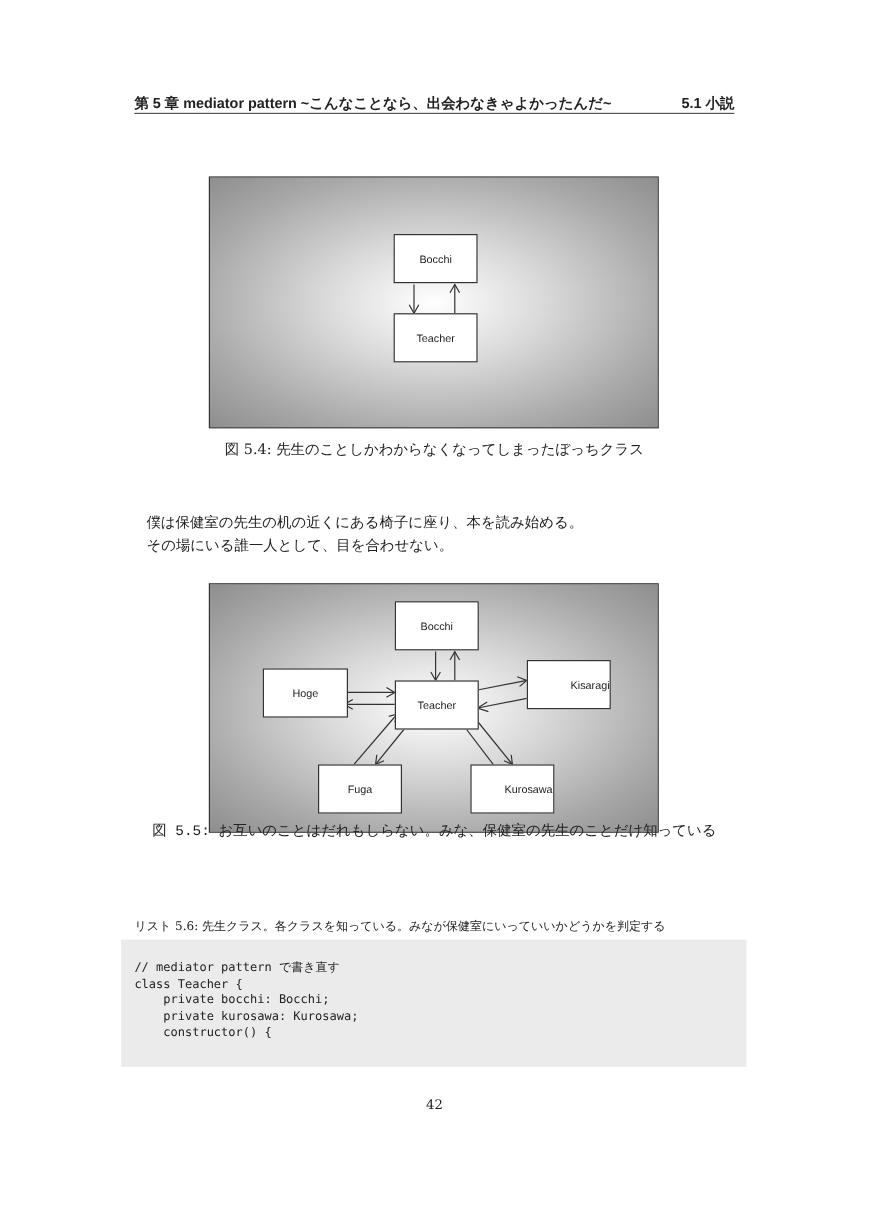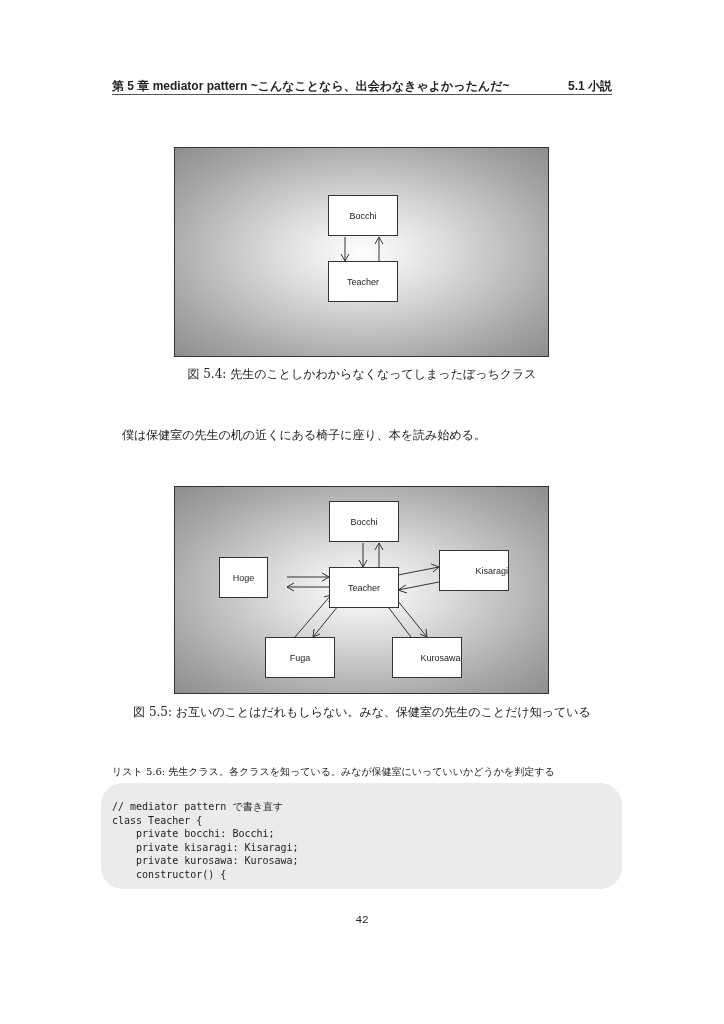--- a/index.html
+++ b/index.html
@@ -35,28 +35,28 @@
   }
   .body-text {
     position: absolute; left: 122px; top: 416px; font-size: 12px; line-height: 19px; color: #222; margin-top: 10px;
   }
   .body-text div { white-space: nowrap; }
   .listing-caption {
     position: absolute; left: 112px; top: 765px; font-size: 10px; color: #222; white-space: nowrap;
   }
   .code-block {
     position: absolute; left: 101px; top: 783px; width: 521px; height: 106px;
-    background: #ebebeb; box-sizing: border-box; padding: 17px 0 0 11px; border-radius: 22px;
+    background: #ebebeb; box-sizing: border-box; padding: 17px 0 0 11px;
   }
   .code-line {
     font-family: "DejaVu Sans Mono", monospace; font-size: 10px; line-height: 13.5px;
     white-space: pre; color: #222;
   }
   .page-number {
-    position: absolute; left: 0; width: 724px; top: 914px; text-align: center; font-size: 11px; color: #222; font-family: Liberation Mono, monospace;
+    position: absolute; left: 0; width: 724px; top: 914px; text-align: center; font-size: 11px; color: #222;
   }
 </style>
 </head>
 <body>
 
 <div class="header">
   <span class="left">第 5 章 mediator pattern ~こんなことなら、出会わなきゃよかったんだ~</span>
   <span class="right">5.1 小説</span>
 </div>
 
@@ -73,20 +73,21 @@
     <span>Bocchi</span>
   </div>
   <div class="node" style="left:153px; top:113px;">
     <span>Teacher</span>
   </div>
 </div>
 <div class="caption" style="top:366px;">図 5.4: 先生のことしかわからなくなってしまったぼっちクラス</div>
 
 <div class="body-text">
   <div>僕は保健室の先生の机の近くにある椅子に座り、本を読み始める。</div>
+  <div>その場にいる誰一人として、目を合わせない。</div>
 </div>
 
 <div class="figure fig2">
   <svg width="375" height="208">
     <g stroke="#333" stroke-width="1" fill="none">
 
       <line x1="188" y1="56" x2="188" y2="80"></line>
       <polyline points="184,73 188,80 192,73"></polyline>
       <line x1="204" y1="80" x2="204" y2="56"></line>
       <polyline points="200,63 204,56 208,63"></polyline>
@@ -108,41 +109,40 @@
 
       <line x1="236" y1="150" x2="204" y2="108"></line>
       <polyline points="205,116 204,108 211,111"></polyline>
       <line x1="218" y1="108" x2="252" y2="150"></line>
       <polyline points="245,147 252,150 251,142"></polyline>
     </g>
   </svg>
   <div class="node" style="left:154px; top:14px;">
     <span>Bocchi</span>
   </div>
-  <div class="node" style="left:44px; top:70px; width:49px;">
+  <div class="node" style="left:44px; top:70px; width:71px;">
     <span>Hoge</span>
   </div>
   <div class="node" style="left:154px; top:80px;">
     <span>Teacher</span>
   </div>
   <div class="node" style="left:264px; top:63px;justify-content:flex-end;">
     <span>Kisaragi</span>
   </div>
   <div class="node" style="left:90px; top:150px;">
     <span>Fuga</span>
   </div>
   <div class="node" style="left:217px; top:150px;padding-left:27px;">
     <span>Kurosawa</span>
   </div>
 </div>
-<div class="caption" style="top:704px;">図 5.5: お互いのことはだれもしらない。みな、保健室の先生のことだけ知っている</div>
+<div class="caption" style="top:684px;font-family:Liberation Mono, monospace;">図 5.5: お互いのことはだれもしらない。みな、保健室の先生のことだけ知っている</div>
 
 <div class="listing-caption">リスト 5.6: 先生クラス。各クラスを知っている。みなが保健室にいっていいかどうかを判定する</div>
 <div class="code-block">
   <div class="code-line">// mediator pattern で書き直す</div>
   <div class="code-line">class Teacher {</div>
   <div class="code-line">    private bocchi: Bocchi;</div>
-  <div class="code-line">    private kisaragi: Kisaragi;</div>
   <div class="code-line">    private kurosawa: Kurosawa;</div>
   <div class="code-line">    constructor() {</div>
 </div>
 
 <div class="page-number">42</div>
 
 </body></html>

